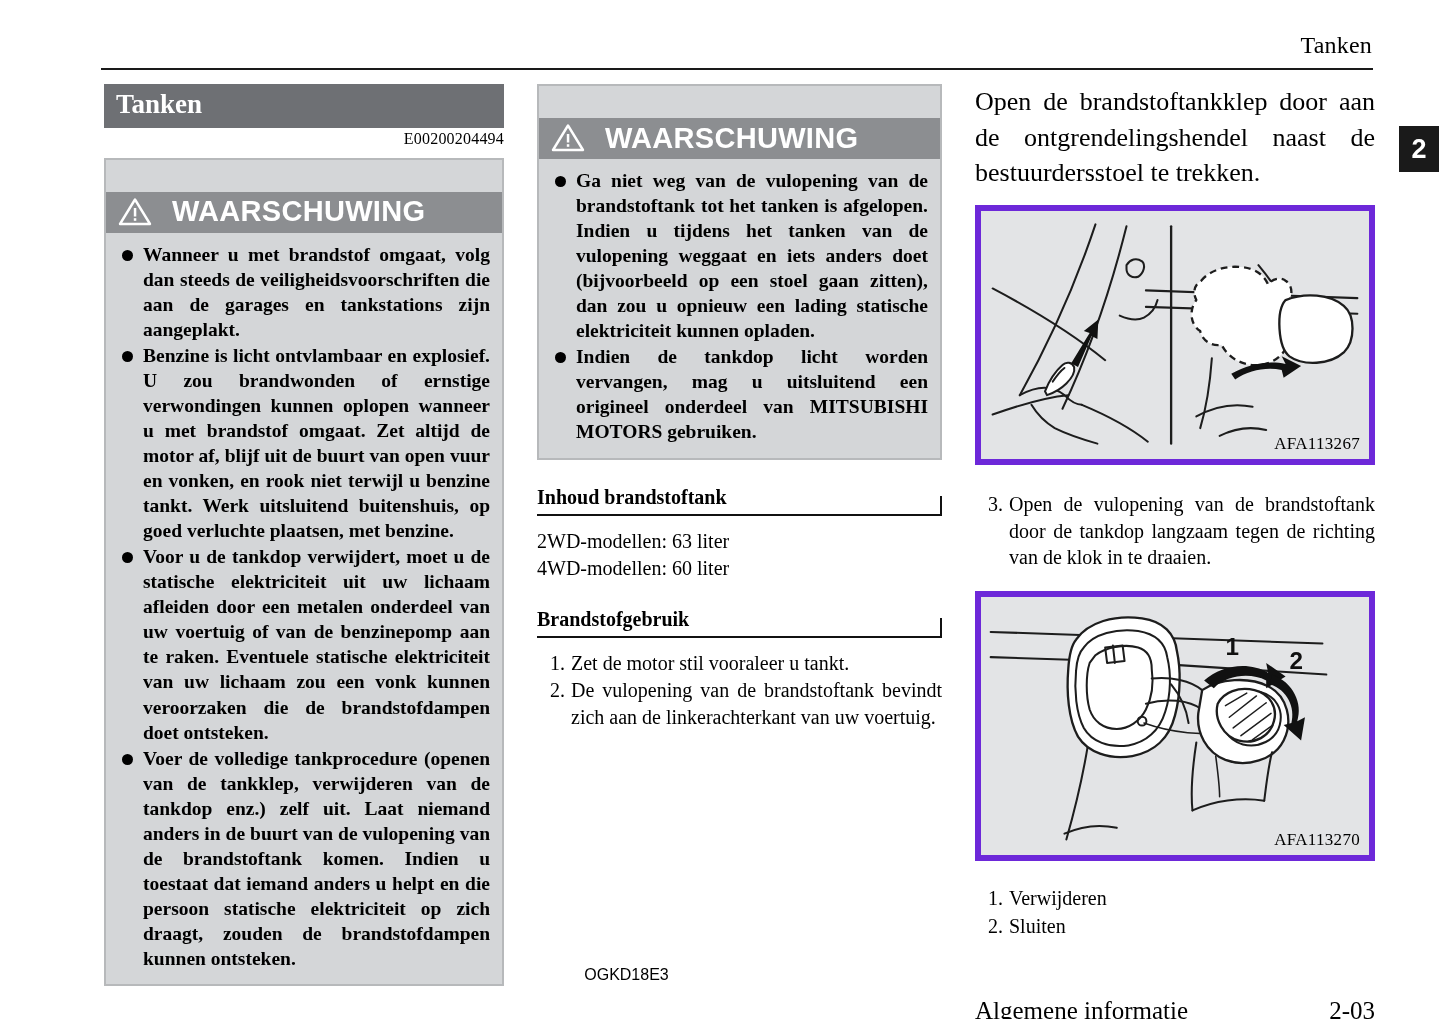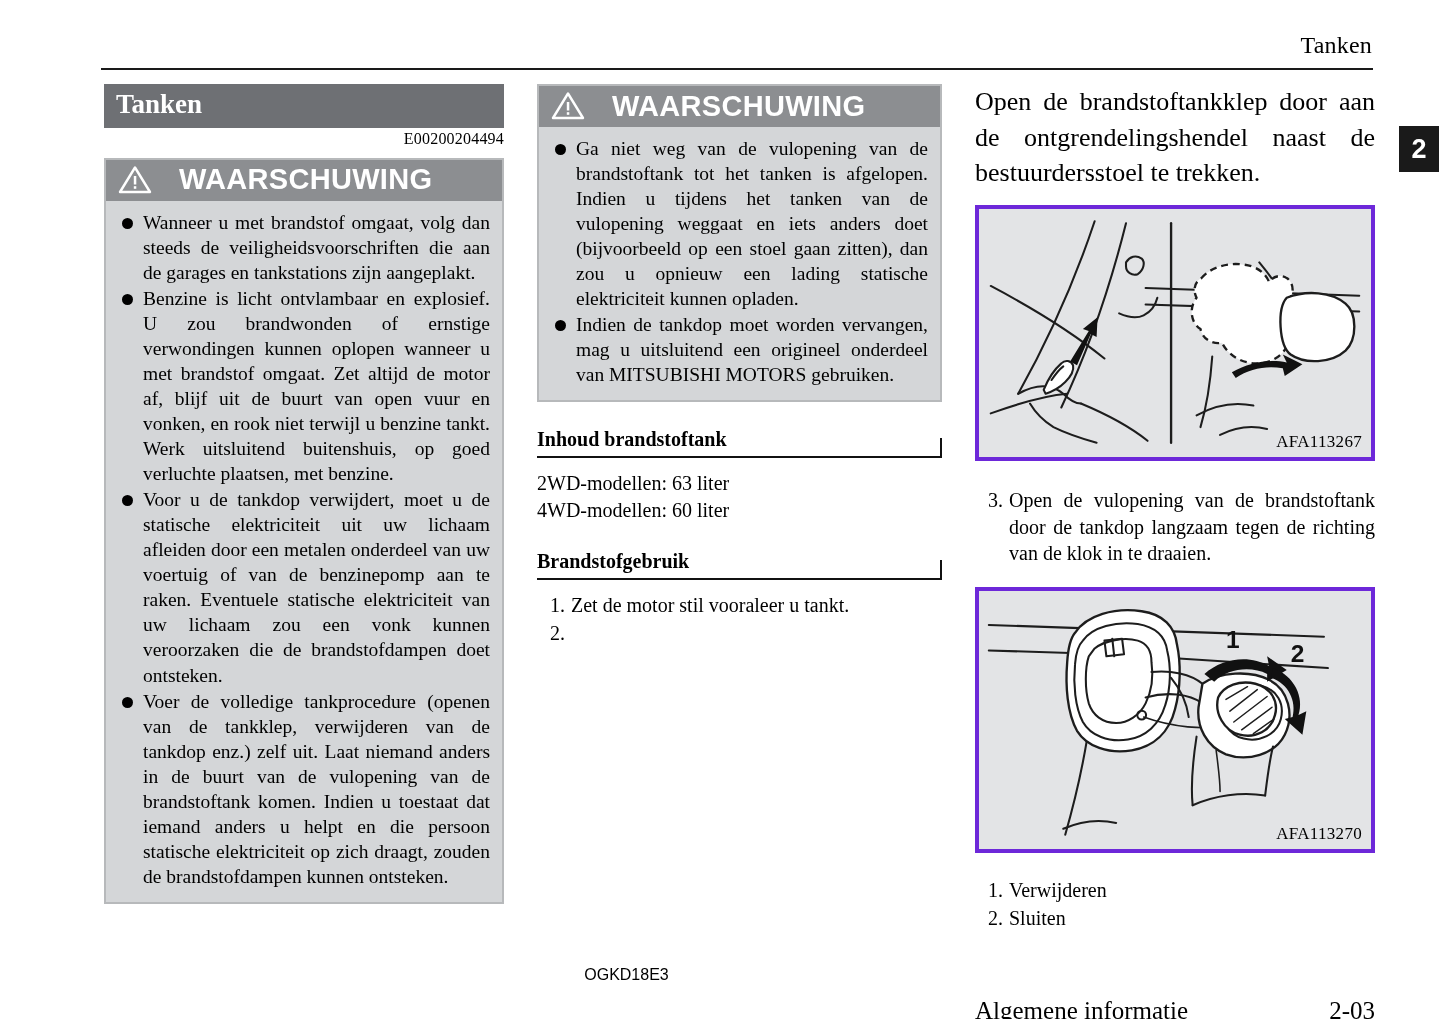--- a/index.html
+++ b/index.html
@@ -87,22 +87,23 @@
   
   .warn-box {
     border: 2px solid #b7b9bb;
     background: #d4d6d8;
     margin-top: 10px;
   }
   .warn-head {
     background: #8c8e91;
     display: flex;
     align-items: center;
-    gap: 27px;
+    gap: 20px;
     padding: 5px 10px 6px 12px;
+    margin-top: 32px;
   }
   .warn-head .tri {
     width: 34px;
     height: 30px;
     flex: 0 0 34px;
   }
   .warn-head .wlabel {
     font-family: "Liberation Sans", sans-serif;
     font-weight: bold;
     color: #ffffff;
@@ -114,21 +115,21 @@
     padding: 9px 12px 12px 12px;
   }
   ul.bullets {
     list-style: none;
     margin: 0;
     padding: 0;
   }
   ul.bullets > li {
     position: relative;
     padding-left: 25px;
-    font-weight: normal;
+    font-weight: bold;
     font-size: 19.5px;
     line-height: 1.285;
     text-align: justify;
     margin-bottom: 1px;
     hyphens: manual;
   }
   ul.bullets > li::before {
     content: "";
     position: absolute;
     left: 4px;
@@ -190,21 +191,21 @@
     position: absolute;
     left: 0;
     top: 0;
     width: 28px;
     text-align: right;
   }
 
   
   .figure {
     position: relative;
-    border: 4px solid #6d28d9;
+    border: 6px solid #6d28d9;
     background: #e3e4e6;
     margin-top: 14px;
     overflow: hidden;
   }
   .figure svg { display: block; width: 100%; height: 100%; }
   .fig-code {
     position: absolute;
     right: 9px;
     bottom: 5px;
     font-size: 17px;
@@ -282,21 +283,21 @@
             <path d="M17 2.5 L32 27 L2 27 Z" fill="none" stroke="#ffffff" stroke-width="2.4" stroke-linejoin="round"></path>
             <rect x="15.8" y="11" width="2.5" height="8.5" fill="#ffffff"></rect>
             <rect x="15.8" y="21.2" width="2.5" height="2.6" fill="#ffffff"></rect>
           </svg>
         </span>
         <span class="wlabel">WAARSCHUWING</span>
       </div>
       <div class="warn-body">
         <ul class="bullets">
           <li>Ga niet weg van de vulopening van de brandstoftank tot het tanken is afgelopen. Indien u tijdens het tanken van de vulopening weggaat en iets anders doet (bijvoorbeeld op een stoel gaan zitten), dan zou u opnieuw een lading statische elektriciteit kunnen opladen.</li>
-          <li>Indien de tankdop moet worden vervangen, mag u uitsluitend een origineel onderdeel van MITSUBISHI MOTORS gebruiken.</li>
+          <li>Indien de tankdop licht worden vervangen, mag u uitsluitend een origineel onderdeel van MITSUBISHI MOTORS gebruiken.</li>
         </ul>
       </div>
     </div>
 
     <div class="sub-head-wrap">
       <div class="sub-head">Inhoud brandstoftank</div>
       <div class="sub-rule"></div>
     </div>
     <div class="body-text">
       <div class="plain-line">2WD-modellen: 63 liter</div>
@@ -307,20 +308,21 @@
       <div class="sub-head">Brandstofgebruik</div>
       <div class="sub-rule"></div>
     </div>
     <ol class="num-list">
       <li>
         <span class="num">1.</span>
         <span>Zet de motor stil vooraleer u tankt.</span>
       </li>
       <li>
         <span class="num">2.</span>
+        <span>De vulopening van de brandstoftank bevindt zich aan de linkerachterkant van uw voertuig.</span>
       </li>
     </ol>
   </div>
 
   <div class="col col-right">
 
     <div class="body-text" style="margin-top:0;font-size:26px;line-height:1.37">Open de brandstoftankklep door aan de ontgrendelingshendel naast de bestuurdersstoel te trekken.</div>
 
     <div class="figure" style="height:248px">
       <svg viewBox="0 0 400 248" xmlns="http://www.w3.org/2000/svg">

